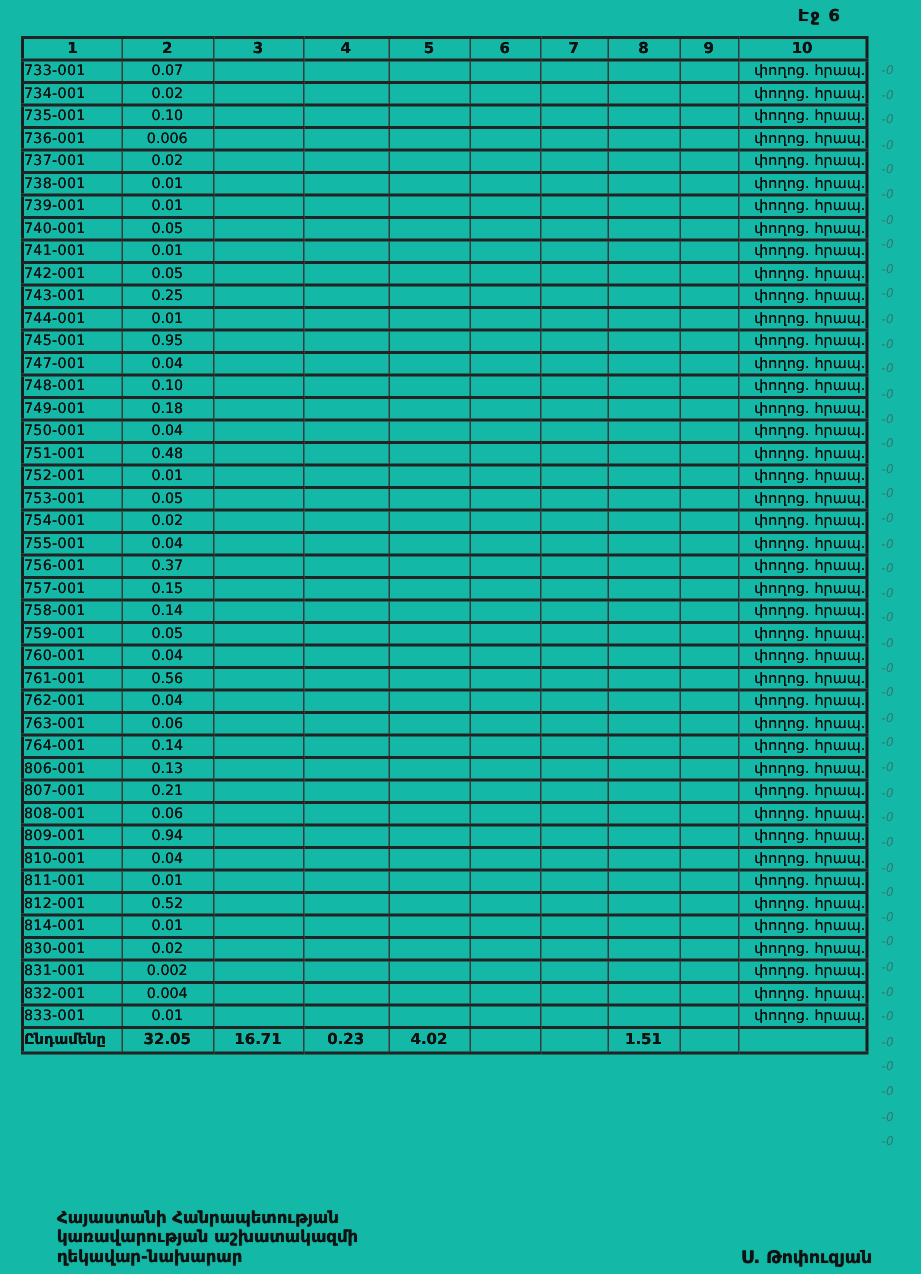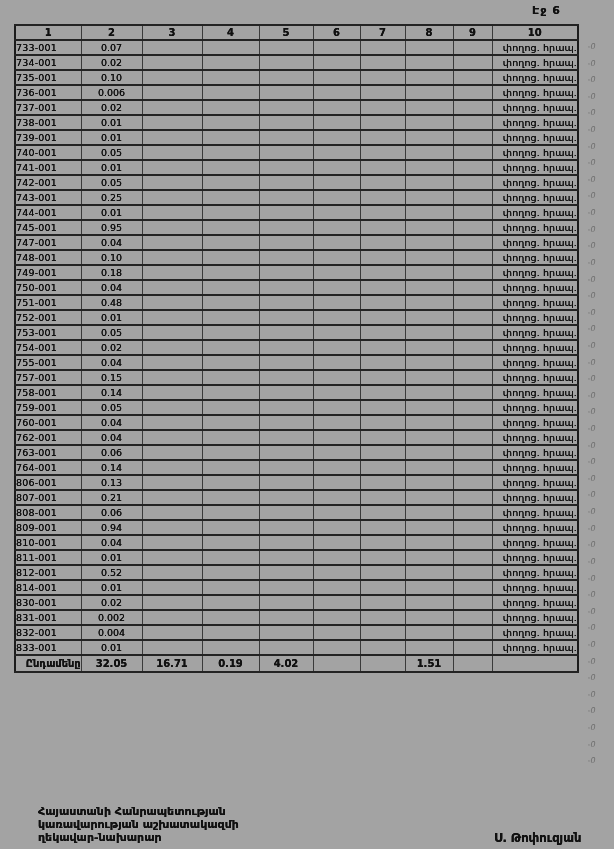--- a/index.html
+++ b/index.html
@@ -1,20 +1,20 @@
 <!DOCTYPE html>
 <html><head>
 <meta charset="utf-8">
 <style>
   html,body{margin:0;padding:0;background:#e8e8e6;}
   .page{
     position:relative;
     width:614px;height:849px;
     margin:0 auto;
-    background:#a3a3a3;
+    background:#14b8a6;
     font-family:"DejaVu Sans", sans-serif;
     color:#111;
     overflow:hidden;
   }
   .page-label{
     position:absolute;top:4px;left:532px;
     font-size:11px;font-weight:bold;letter-spacing:1px;
     text-shadow:0 0 .5px #000;
   }
   table.land{
@@ -36,21 +36,21 @@
   table.land thead th{
     height:12px;font-size:10px;font-weight:bold;text-align:center;
   }
   td.code{ text-align:left;padding-left:4px;font-size:10px;letter-spacing:.2px;}
   td.val{ text-align:center;font-size:10px;}
   td.use{ text-align:right;padding-left:5px;font-size:9.3px;font-weight:normal;letter-spacing:.1px;}
   tr.totals td{
     font-weight:bold;font-size:10px;height:15px;
     border-top:2px solid #161616;
   }
-  tr.totals td.tlabel{ text-align:right;font-size:9.8px;}
+  tr.totals td.tlabel{ text-align:left;font-size:9.8px;}
   .margin-marks{
     position:absolute;left:587px;top:42px;width:26px;
     pointer-events:none;
   }
   .margin-marks span{
     display:block;height:16.62px;
     font-size:8px;color:#4d4d4d;opacity:.62;
     transform:skewX(-10deg);
     font-family:"DejaVu Sans", sans-serif;
   }
@@ -359,20 +359,32 @@
           <td></td>
           <td></td>
           <td></td>
           <td></td>
           <td></td>
           <td></td>
           <td></td>
           <td class="use">փողոց. հրապ.</td>
         </tr>
         <tr>
+          <td class="code">756-001</td>
+          <td class="val">0.37</td>
+          <td></td>
+          <td></td>
+          <td></td>
+          <td></td>
+          <td></td>
+          <td></td>
+          <td></td>
+          <td class="use">փողոց. հրապ.</td>
+        </tr>
+        <tr>
           <td class="code">757-001</td>
           <td class="val">0.15</td>
           <td></td>
           <td></td>
           <td></td>
           <td></td>
           <td></td>
           <td></td>
           <td></td>
           <td class="use">փողոց. հրապ.</td>
@@ -397,20 +409,32 @@
           <td></td>
           <td></td>
           <td></td>
           <td></td>
           <td></td>
           <td class="use">փողոց. հրապ.</td>
         </tr>
         <tr>
           <td class="code">760-001</td>
           <td class="val">0.04</td>
+          <td></td>
+          <td></td>
+          <td></td>
+          <td></td>
+          <td></td>
+          <td></td>
+          <td></td>
+          <td class="use">փողոց. հրապ.</td>
+        </tr>
+        <tr>
+          <td class="code">761-001</td>
+          <td class="val">0.56</td>
           <td></td>
           <td></td>
           <td></td>
           <td></td>
           <td></td>
           <td></td>
           <td></td>
           <td class="use">փողոց. հրապ.</td>
         </tr>
         <tr>
@@ -590,21 +614,21 @@
           <td></td>
           <td></td>
           <td></td>
           <td></td>
           <td class="use">փողոց. հրապ.</td>
         </tr>
         <tr class="totals">
           <td class="tlabel">Ընդամենը</td>
           <td class="val">32.05</td>
           <td class="val">16.71</td>
-          <td class="val">0.19</td>
+          <td class="val">0.23</td>
           <td class="val">4.02</td>
           <td class="val"></td>
           <td class="val"></td>
           <td class="val">1.51</td>
           <td class="val"></td>
           <td class="val"></td>
         </tr>
       </tbody>
   </table>
 

